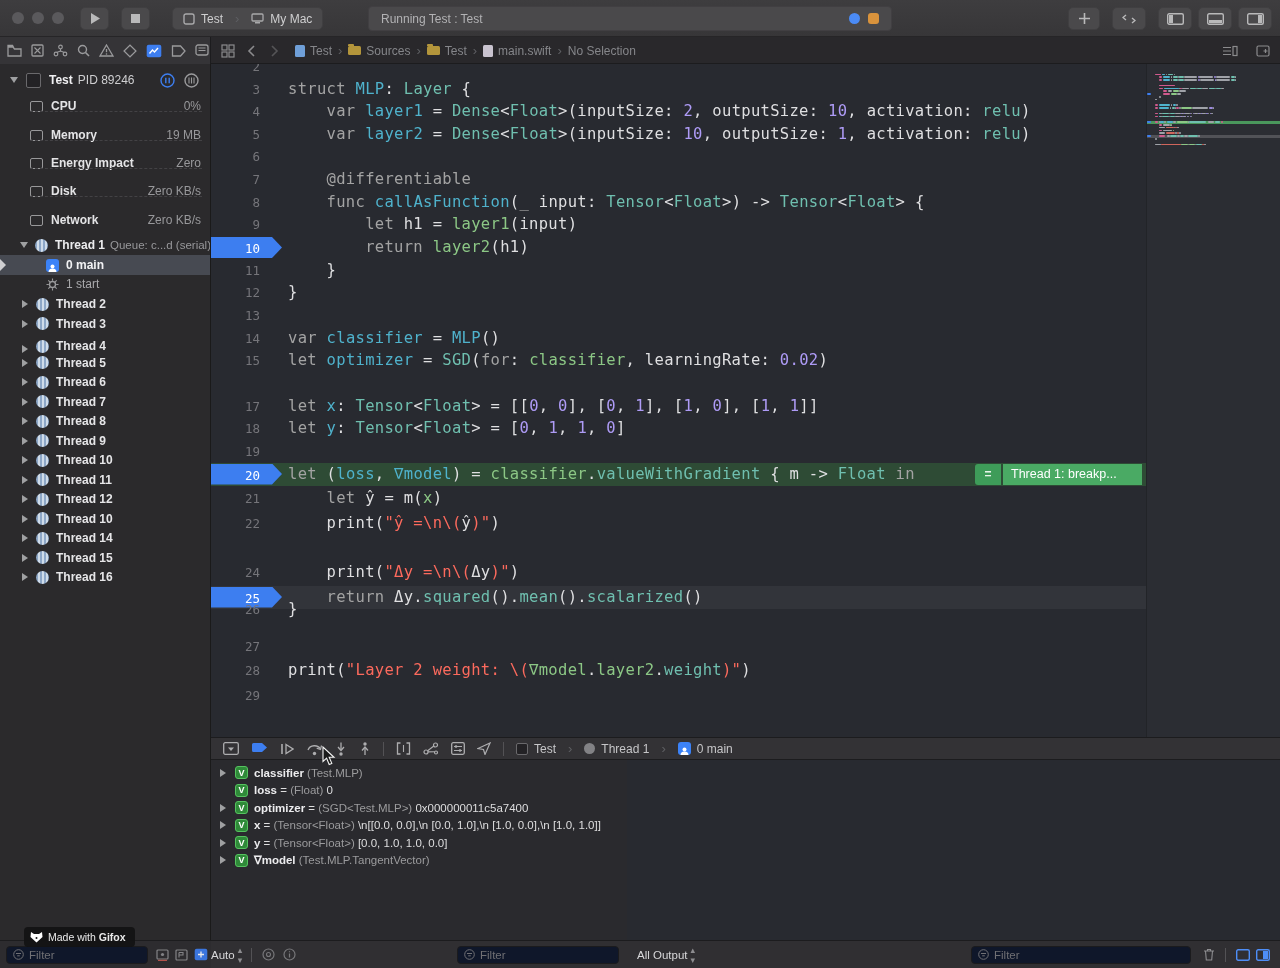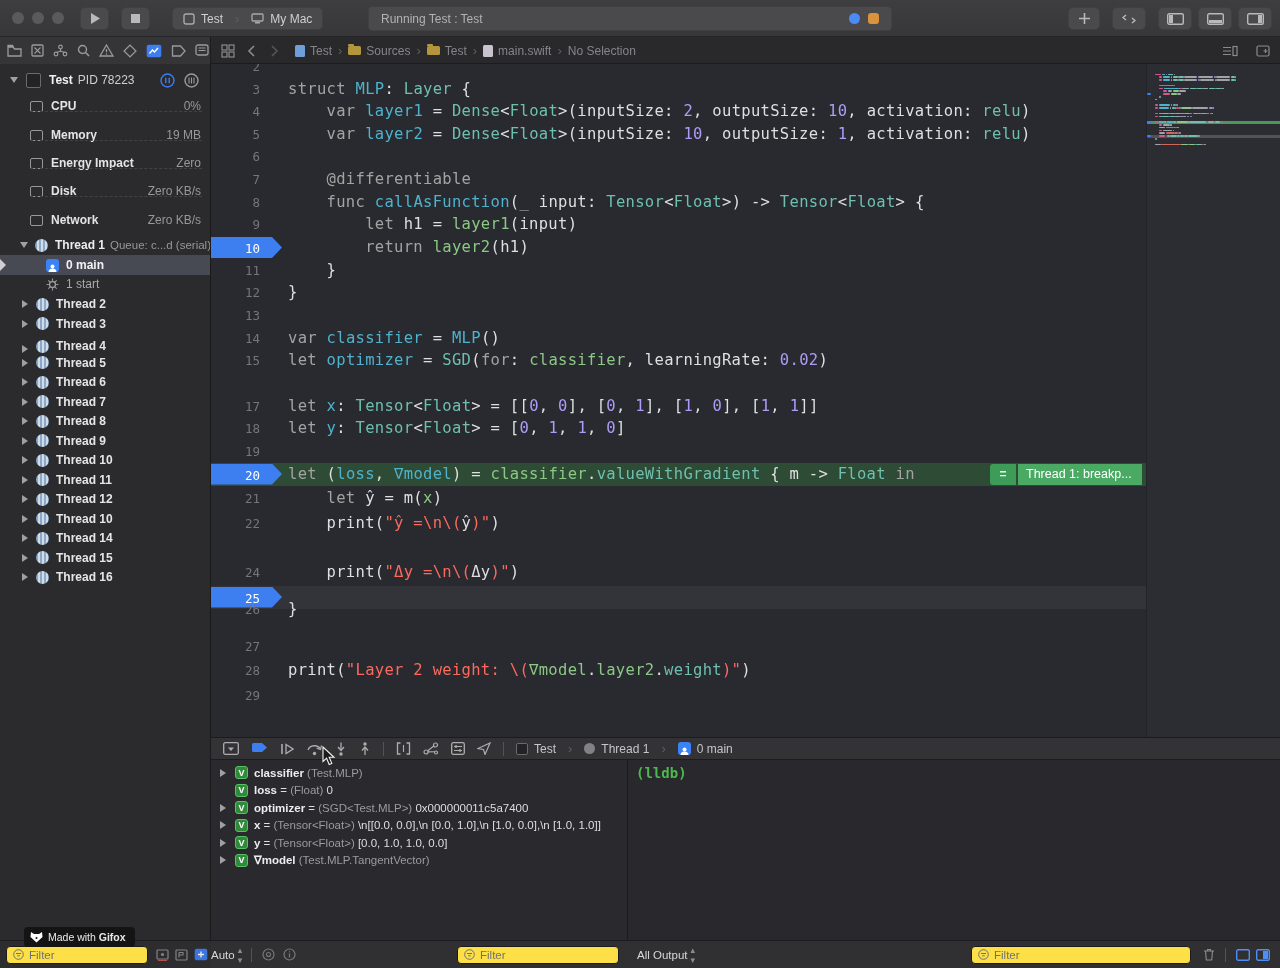--- a/index.html
+++ b/index.html
@@ -61,21 +61,21 @@
   .tk-cy { color:#4fb2cc; }
   .tk-tl { color:#6fbfaf; }
   .tk-gr { color:#8cc785; }
   .tk-num { color:#ae9bf6; }
   .tk-str { color:#fc6a5d; }
   .tk-pl { color:#dfdfe1; }
   #annot { position:absolute; right:4px; top:1px; height:21px; display:flex; align-items:center; }
   #annot .aic { width:26px; height:21px; background:#3e9c59; border-radius:3px 0 0 3px; color:#e8f5ea;
     display:flex; align-items:center; justify-content:center; font-size:12px; font-weight:bold; }
   #annot .albl { height:21px; margin-left:2px; background:#4aaa64; color:#fff; font-size:12.5px;
-    display:flex; align-items:center; padding:0 8px; width:124px; white-space:nowrap; overflow:hidden; }
+    display:flex; align-items:center; padding:0 8px; width:139px; white-space:nowrap; overflow:hidden; }
 
   
   #minimap { position:absolute; left:1146px; top:64px; width:134px; height:673px; background:#2b2d33; border-left:1px solid #222428; }
   .mm-bar { position:absolute; height:1.6px; border-radius:1px; }
   .mm-band { position:absolute; left:0; width:134px; }
 
   
   #debugbar { position:absolute; left:211px; top:737px; width:1069px; height:23px; background:#333235;
     border-top:1px solid #1c1c1e; border-bottom:1px solid #1c1c1e; display:flex; align-items:center; gap:12px; padding-left:12px; }
   .dbsep { width:1px; height:14px; background:#535255; }
@@ -95,21 +95,21 @@
   .vtext { position:absolute; left:43px; white-space:nowrap; color:#dededf; }
   .vname { font-weight:bold; color:#ececee; }
   .vtype { color:#9b9b9d; }
 
   
   .botbar { position:absolute; top:940px; height:28px; background:#302f32; border-top:1px solid #1c1c1e;
     display:flex; align-items:center; font-size:11.5px; color:#cfcfd1; }
   #sidebot { left:0; width:211px; background:#2d2c2f; }
   #varsbot { left:211px; width:416px; }
   #consbot { left:627px; width:653px; }
-  .filterfield { height:18px; background:#fde047; border:1px solid #1b1b1d; border-radius:4px;
+  .filterfield { height:18px; background:#0f172a; border:1px solid #1b1b1d; border-radius:4px;
     display:flex; align-items:center; gap:5px; padding:0 6px; color:#707074; font-size:11.5px; }
   .scope { display:flex; align-items:center; gap:3px; color:#d8d8da; }
   .updn { color:#8d8d90; font-size:9px; letter-spacing:-1px; }
   .smic { opacity:0.9; }
 
   
   #gifox { position:absolute; left:24px; top:927px; height:20px; background:rgba(18,18,20,0.92); border-radius:4px;
     display:flex; align-items:center; gap:5px; padding:0 9px 0 6px; color:#eaeaea; font-size:10.5px; z-index:40; }
   #gifox b { font-weight:bold; }
 
@@ -277,21 +277,21 @@
           <path d="M9.5 4 v4 M7.5 6 h4" stroke="#8b8b8d" stroke-width="1.2"></path>
         </svg>
     </div>
   </div>
 
   <div id="sidebar">
       <div class="srow" style="top: 6px;">
         <span class="tri down" style="margin-left:10px"></span>
         <span class="appic" style="margin-left:8px;width:15px;height:15px"></span>
         <b style="margin-left:8px;color:#f0f0f2">Test</b>
-        <span style="margin-left:5px;color:#cfcfd1">PID 78223</span>
+        <span style="margin-left:5px;color:#cfcfd1">PID 89246</span>
         <svg style="position:absolute;right:36px" width="15" height="15">
           <circle cx="7.5" cy="7.5" r="6.5" fill="none" stroke="#3d7ef0" stroke-width="1.4"></circle>
           <path d="M5.8 4.8 v5.4 M9.2 4.8 v5.4" stroke="#3d7ef0" stroke-width="1.4"></path>
         </svg>
         <svg style="position:absolute;right:12px" width="15" height="15">
           <circle cx="7.5" cy="7.5" r="6.5" fill="none" stroke="#9a9a9c" stroke-width="1.4"></circle>
           <path d="M5 4.5 v6 M7.5 4.5 v6 M10 4.5 v6" stroke="#9a9a9c" stroke-width="1.1"></path>
         </svg>
       </div>
       <div class="srow" style="top: 32px;">
@@ -513,20 +513,21 @@
         <div class="ctext"><span class="tk-pl">    print(</span><span class="tk-str">"ŷ =\n\(</span><span class="tk-pl">ŷ</span><span class="tk-str">)"</span><span class="tk-pl">)</span></div>
       </div>
       <div class="code-row" style="top: 496.9px;">
         <div class="lnum">24</div>
         <div class="ctext"><span class="tk-pl">    print(</span><span class="tk-str">"Δy =\n\(</span><span class="tk-pl">Δy</span><span class="tk-str">)"</span><span class="tk-pl">)</span></div>
       </div>
       <div class="code-row subtle" style="top: 521.5px;">
         <div class="bp">
           <div class="lnum">25</div>
         </div>
+        <div class="ctext"><span class="tk-pl">    </span><span class="tk-kw">return</span><span class="tk-pl"> Δy.</span><span class="tk-tl">squared</span><span class="tk-pl">().</span><span class="tk-tl">mean</span><span class="tk-pl">().</span><span class="tk-tl">scalarized</span><span class="tk-pl">()</span></div>
       </div>
       <div class="code-row" style="top: 534px;">
         <div class="lnum">26</div>
         <div class="ctext"><span class="tk-pl">}</span></div>
       </div>
       <div class="code-row" style="top: 570.7px;">
         <div class="lnum">27</div>
         <div class="ctext"></div>
       </div>
       <div class="code-row" style="top: 595.3px;">
@@ -791,23 +792,20 @@
         <span class="vtri"></span>
         <span class="vbadge">V</span>
         <span class="vtext"><span class="vname">y</span> <span>=</span> <span class="vtype">(Tensor&lt;Float&gt;)</span> <span>[0.0, 1.0, 1.0, 0.0]</span></span>
       </div>
       <div class="vrow" style="top: 91.5px;">
         <span class="vtri"></span>
         <span class="vbadge">V</span>
         <span class="vtext"><span class="vname">∇model</span> <span class="vtype">(Test.MLP.TangentVector)</span></span>
       </div>
     </div>
-  <div id="consolep">
-    <span id="lldb">(lldb)</span>
-  </div>
 
   <div class="botbar" id="sidebot">
     <div class="filterfield" style="margin-left:6px;width:142px">
       <svg class="ic" width="11" height="11">
           <circle cx="5.5" cy="5.5" r="4.8" fill="none" stroke="#707074" stroke-width="1"></circle>
           <path d="M3 4.5 h5 M4.2 6.8 h2.6" stroke="#707074" stroke-width="1"></path>
         </svg>
       <span>Filter</span>
     </div>
     <svg class="ic smic" width="13" height="12" style="margin-left:8px">

